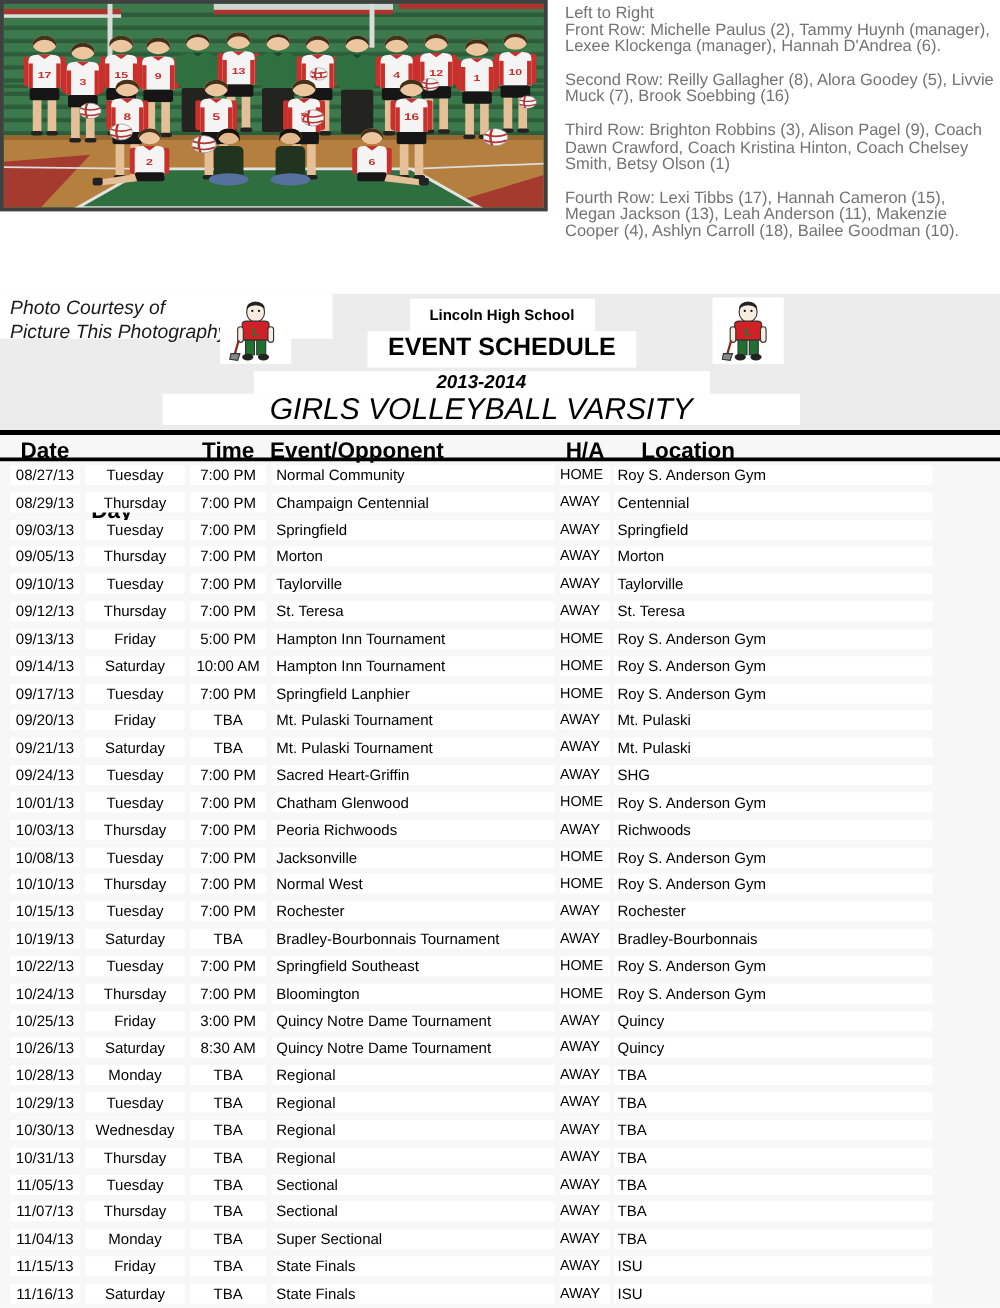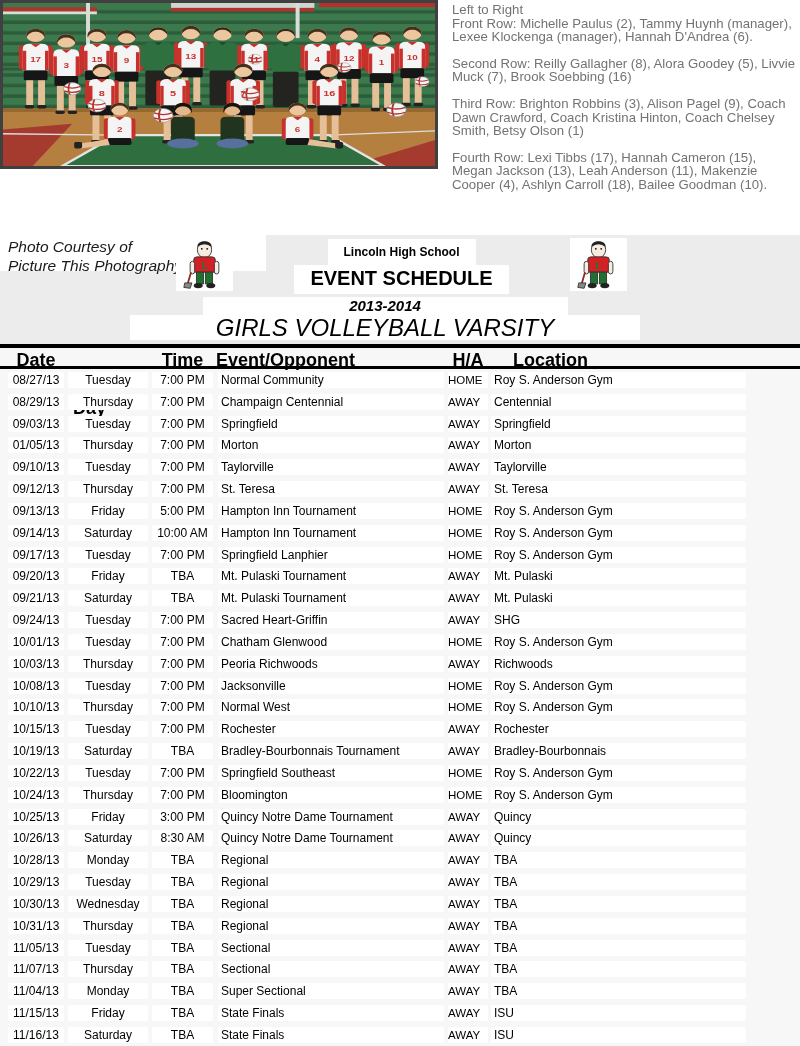--- a/index.html
+++ b/index.html
@@ -312,21 +312,21 @@
       </div>
       <div class="row">
         <span class="cell c0">09/03/13</span>
         <span class="cell c1">Tuesday</span>
         <span class="cell c2">7:00 PM</span>
         <span class="cell c3">Springfield</span>
         <span class="cell c4">AWAY</span>
         <span class="cell c5">Springfield</span>
       </div>
       <div class="row">
-        <span class="cell c0">01/05/13</span>
+        <span class="cell c0">09/05/13</span>
         <span class="cell c1">Thursday</span>
         <span class="cell c2">7:00 PM</span>
         <span class="cell c3">Morton</span>
         <span class="cell c4">AWAY</span>
         <span class="cell c5">Morton</span>
       </div>
       <div class="row">
         <span class="cell c0">09/10/13</span>
         <span class="cell c1">Tuesday</span>
         <span class="cell c2">7:00 PM</span>

